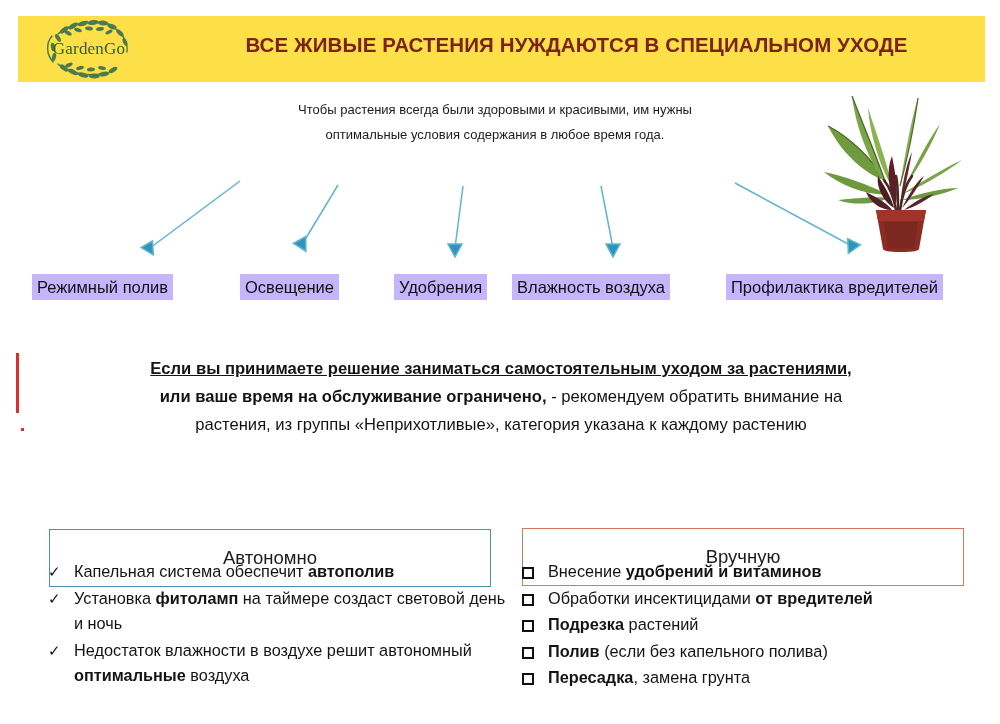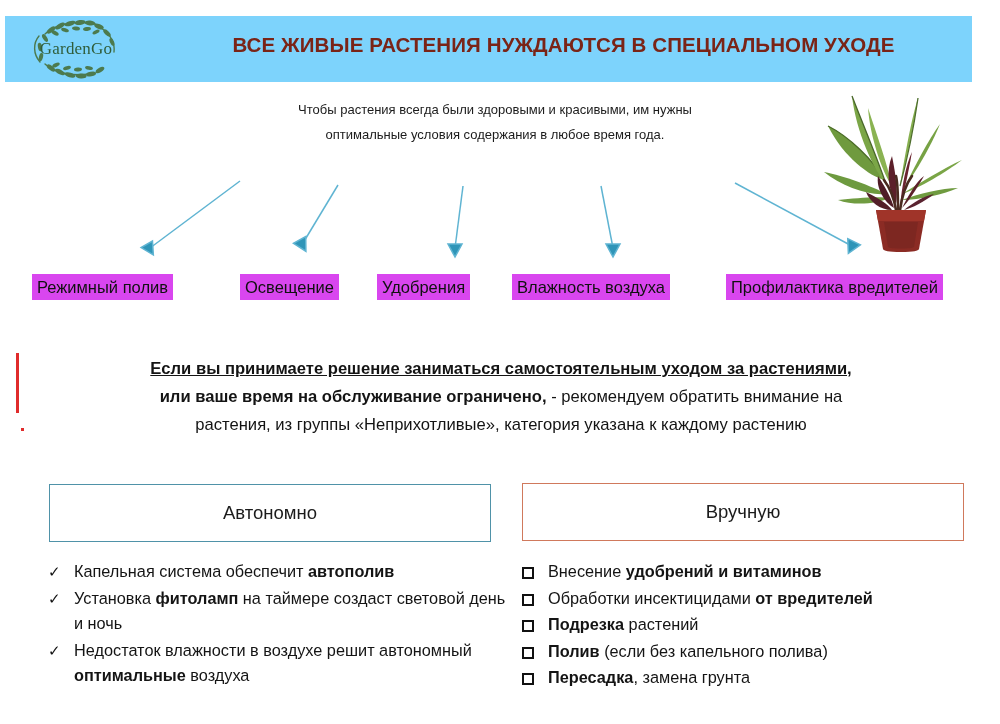--- a/index.html
+++ b/index.html
@@ -8,22 +8,22 @@
     background:#ffffff;
     font-family:"Liberation Sans", sans-serif;
     position:relative;
     overflow:hidden;
     -webkit-font-smoothing:antialiased;
   }
   .slide{position:absolute;inset:0;}
 
   
   .header-band{
-    position:absolute;left:5px;top:16px;width:967px;height:66px;
-    background:#7dd3fc;
+    position:absolute;left:18px;top:16px;width:967px;height:66px;
+    background:#fde047;
   }
   .logo{
     position:absolute;left:10px;top:2px;width:122px;height:62px;
   }
   .logo svg{display:block;}
   .header-title{
     position:absolute;left:150px;top:0;width:817px;height:58px;
     display:flex;align-items:center;justify-content:center;
     color:#7a2417;
     font-weight:bold;
@@ -47,32 +47,32 @@
   .plant{
     position:absolute;left:822px;top:84px;width:160px;height:168px;
   }
 
   
   .arrows{position:absolute;left:0;top:0;width:1000px;height:724px;pointer-events:none;}
 
   
   .tag{
     position:absolute;
-    background:#d946ef;
+    background:#c4b5fd;
     color:#111111;
     font-size:16.5px;
     line-height:26px;
     height:26px;
     padding:0 5px;
     white-space:nowrap;
     font-family:"Liberation Sans", sans-serif;
   }
   .tag-0{left:32px;top:274px;}
   .tag-1{left:240px;top:274px;}
-  .tag-2{left:377px;top:274px;}
+  .tag-2{left:394px;top:274px;}
   .tag-3{left:512px;top:274px;}
   .tag-4{left:726px;top:274px;}
 
   
   .callout-bar{
     position:absolute;left:16px;top:353px;width:3px;height:60px;background:#e02b2b;
   }
   .callout-dot{
     position:absolute;left:21px;top:428px;width:3px;height:3px;background:#e02b2b;
   }
@@ -88,20 +88,21 @@
   .callout .bu{font-weight:bold;text-decoration:underline;margin-top:41px;}
 
   
   .col-box{
     position:absolute;height:56px;
     background:#ffffff;
     display:flex;align-items:center;justify-content:center;
     font-size:18.5px;
     color:#1b1b1b;
     font-family:"Liberation Sans", sans-serif;
+    margin-top:45px;
   }
   .box-left{left:49px;top:484px;width:440px;border:1.6px solid #4f92a8;}
   .box-right{left:522px;top:483px;width:440px;border:1.6px solid #d0795c;align-items:center;}
 
   
   .list{
     position:absolute;
     font-size:16.3px;
     line-height:25.5px;
     color:#141414;

